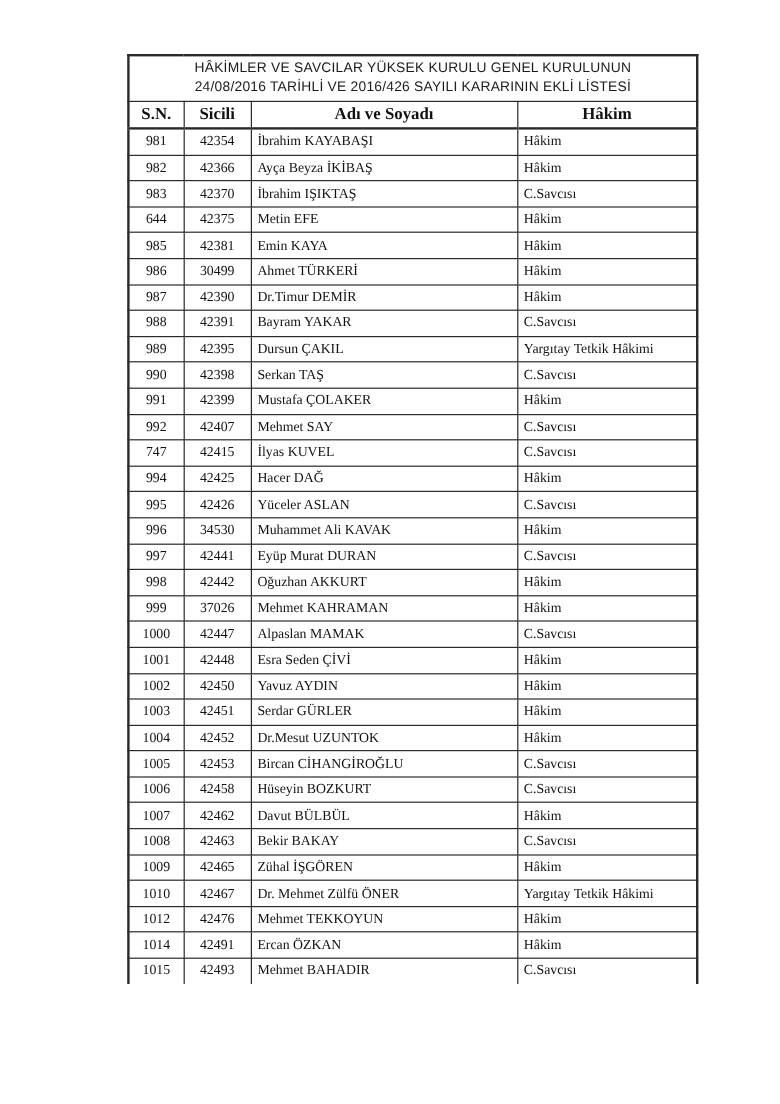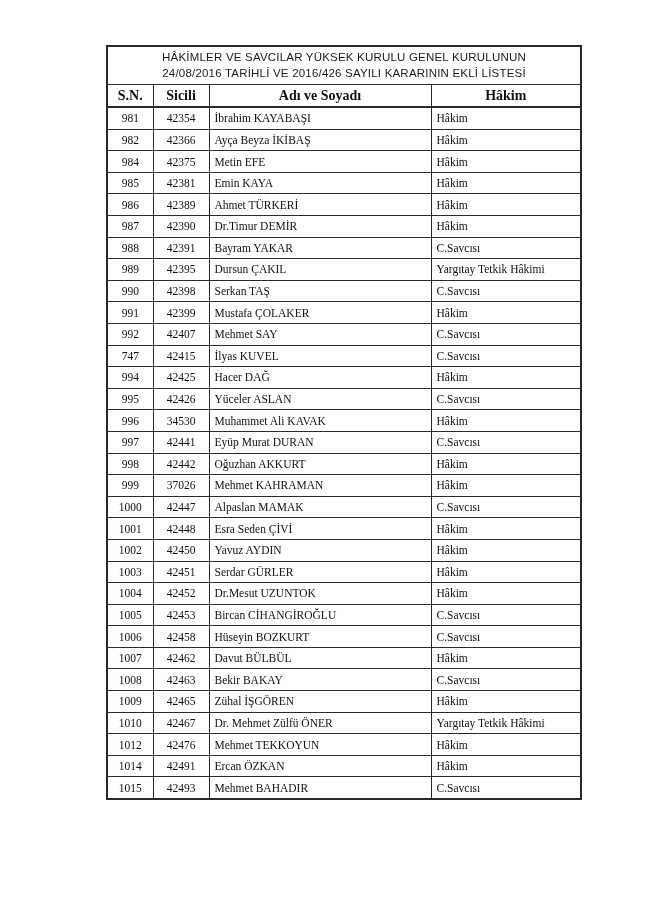--- a/index.html
+++ b/index.html
@@ -109,34 +109,40 @@
           <td class="c-name">İbrahim KAYABAŞI</td>
           <td class="c-title">Hâkim</td>
         </tr>
         <tr>
           <td class="c-sn">982</td>
           <td class="c-sicil">42366</td>
           <td class="c-name">Ayça Beyza İKİBAŞ</td>
           <td class="c-title">Hâkim</td>
         </tr>
         <tr>
-          <td class="c-sn">984</td>
+          <td class="c-sn">983</td>
+          <td class="c-sicil">42370</td>
+          <td class="c-name">İbrahim IŞIKTAŞ</td>
+          <td class="c-title">C.Savcısı</td>
+        </tr>
+        <tr>
+          <td class="c-sn">644</td>
           <td class="c-sicil">42375</td>
           <td class="c-name">Metin EFE</td>
           <td class="c-title">Hâkim</td>
         </tr>
         <tr>
           <td class="c-sn">985</td>
           <td class="c-sicil">42381</td>
           <td class="c-name">Emin KAYA</td>
           <td class="c-title">Hâkim</td>
         </tr>
         <tr>
           <td class="c-sn">986</td>
-          <td class="c-sicil">42389</td>
+          <td class="c-sicil">30499</td>
           <td class="c-name">Ahmet TÜRKERİ</td>
           <td class="c-title">Hâkim</td>
         </tr>
         <tr>
           <td class="c-sn">987</td>
           <td class="c-sicil">42390</td>
           <td class="c-name">Dr.Timur DEMİR</td>
           <td class="c-title">Hâkim</td>
         </tr>
         <tr>

